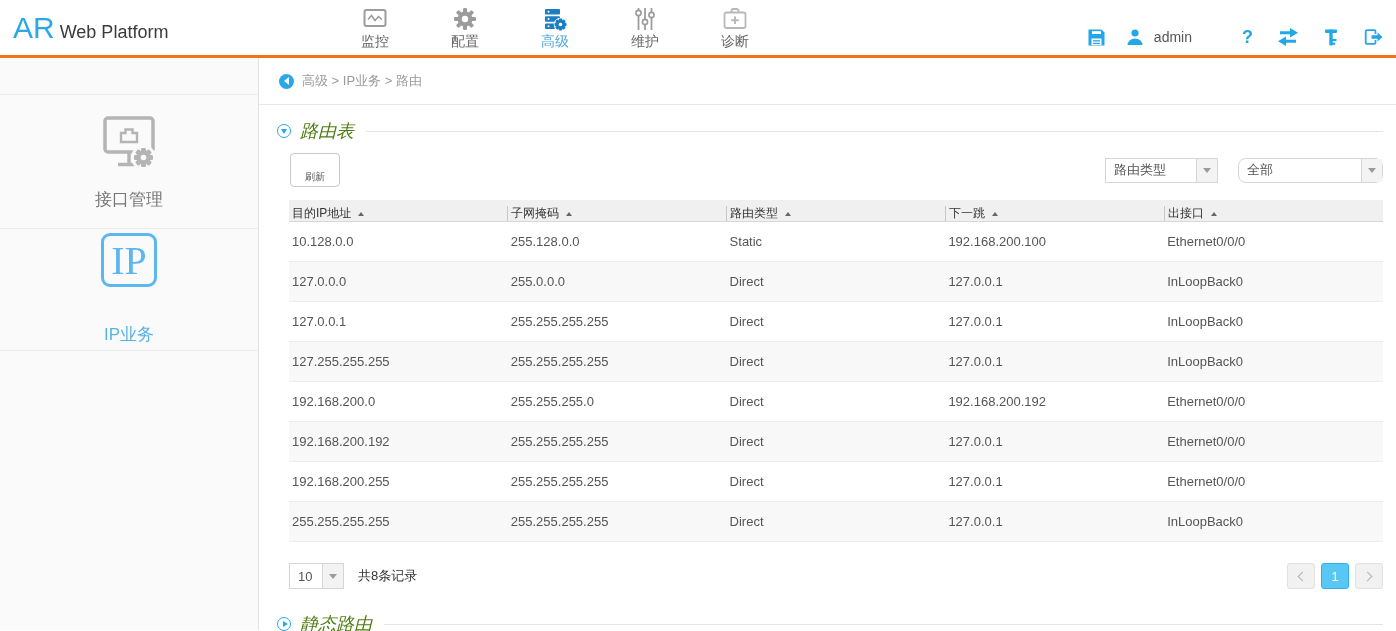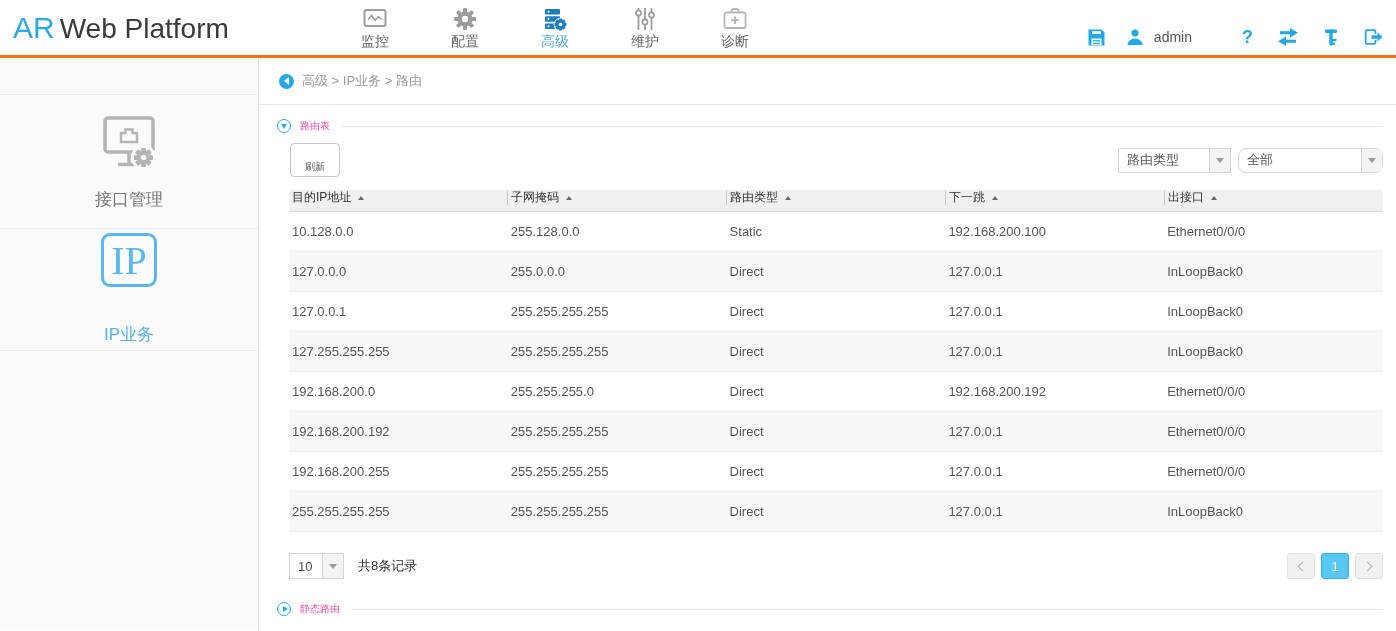--- a/index.html
+++ b/index.html
@@ -5,21 +5,21 @@
   * { margin:0; padding:0; box-sizing:border-box; }
   body {
     width:1396px; height:631px; overflow:hidden;
     font-family:"Liberation Sans", sans-serif;
     background:#fff; color:#333;
   }
   
   .topbar { position:relative; height:58px; background:#fff; border-bottom:3px solid #f97316; }
   .logo { position:absolute; left:13px; top:50%; transform:translateY(-50%); display:flex; align-items:baseline; cursor:default; }
   .logo-ar { font-size:30px; color:#2ba8e8; }
-  .logo-text { font-size:28px; color:#3a3a3a; margin-left:5px; }
+  .logo-text { font-size:18px; color:#3a3a3a; margin-left:5px; }
   .nav { position:absolute; left:330px; top:4px; display:flex; }
   .nav-item { width:90px; display:flex; flex-direction:column; align-items:center; cursor:pointer; }
   .nav-icon { height:28px; display:flex; align-items:flex-end; justify-content:center; }
   .nav-label { font-size:14px; color:#666; margin-top:1px; }
   .nav-item.active .nav-label { color:#4fa8dc; }
   .top-right { position:absolute; right:13px; top:8px; height:58px; display:flex; align-items:center; }
   .tr-item { display:flex; align-items:center; cursor:pointer; }
   .username { font-size:14px; color:#555; margin-left:10px; cursor:default; }
   .help-glyph { font-size:18px; font-weight:bold; color:#22a7e8; line-height:1; }
   .ml20 { margin-left:20px; } .ml24 { margin-left:24px; } .ml50 { margin-left:50px; }
@@ -43,38 +43,38 @@
   .back-tri { width:0; height:0; border-top:4px solid transparent; border-bottom:4px solid transparent; border-right:5px solid #fff; margin-right:1px; }
   .crumb-text { margin-left:8px; font-size:13px; color:#9a9a9a; }
 
   
   .section-head { display:flex; align-items:center; margin:14px 13px 0 18px; }
   .section-head.static { margin-top:23px; }
   .toggle-circle { width:14px; height:14px; flex:none; border:1.5px solid #29a7e8; border-radius:50%;
     display:flex; align-items:center; justify-content:center; cursor:pointer; }
   .tri-down { width:0; height:0; border-left:3.5px solid transparent; border-right:3.5px solid transparent; border-top:5px solid #29a7e8; margin-top:1px; }
   .tri-right { width:0; height:0; border-top:3.5px solid transparent; border-bottom:3.5px solid transparent; border-left:5px solid #29a7e8; margin-left:2px; }
-  .section-title { font-size:10px; color:#ec4899; margin:0 12px 0 9px; white-space:nowrap; }
+  .section-title { font-size:18px; color:#4d7c0f; margin:0 12px 0 9px; white-space:nowrap;font-style:italic; }
   .section-rule { flex:1; height:1px; background:#e4e4e4; }
 
   
   .controls { display:flex; align-items:center; margin:10px 13px 0 31px; }
   .btn { height:25px; padding:16px 14px; border:1px solid #c9c9c9; border-radius:4px; background:#fff;
     font-size:10px; color:#555; cursor:pointer; font-family:inherit; }
   .controls-right { margin-left:auto; display:flex; }
   .dd { display:flex; height:25px; border:1px solid #d6d6d6; background:#fff; align-items:stretch; cursor:pointer; }
-  .dd + .dd { margin-left:7px;border-radius:8px; }
+  .dd + .dd { margin-left:20px;border-radius:8px; }
   .dd.type { width:113px; } .dd.all { width:145px; } .dd.pagesize { width:55px; height:26px; }
   .dd-value { flex:1; font-size:13px; color:#555; padding:0 8px; display:flex; align-items:center; overflow:hidden; white-space:nowrap; }
   .dd-btn { width:21px; flex:none; border-left:1px solid #d6d6d6; background:#f3f3f3; display:flex; align-items:center; justify-content:center; }
   .caret-down { width:0; height:0; border-left:4px solid transparent; border-right:4px solid transparent; border-top:5px solid #9b9b9b; }
 
   
   .route-table { margin:13px 13px 0 30px; }
-  .thead { display:flex; height:22px; background:#f0f0f0; border-bottom:1px solid #d8d8d8; align-items:flex-start; }
+  .thead { display:flex; height:22px; background:#f0f0f0; border-bottom:1px solid #d8d8d8; align-items:flex-end; }
   .th { flex:1; display:flex; align-items:center; font-size:12px; color:#333; padding-left:3px; height:15px; cursor:pointer; }
   .th + .th { border-left:1px solid #c8c8c8;font-family:Liberation Mono, monospace; }
   .sort-asc { width:0; height:0; border-left:3.5px solid transparent; border-right:3.5px solid transparent; border-bottom:4.5px solid #666; margin-left:7px; }
   .trow { display:flex; height:40px; align-items:center; border-bottom:1px solid #ededed; font-size:13px; color:#555; background:#fff; }
   .tbody .trow:nth-child(even) { background:#f8f8f8; }
   .td { flex:1; padding-left:3px; white-space:nowrap; overflow:hidden; }
 
   
   .table-footer { display:flex; align-items:center; margin:21px 13px 0 30px; }
   .count { font-size:13px; color:#333; margin-left:14px; }

